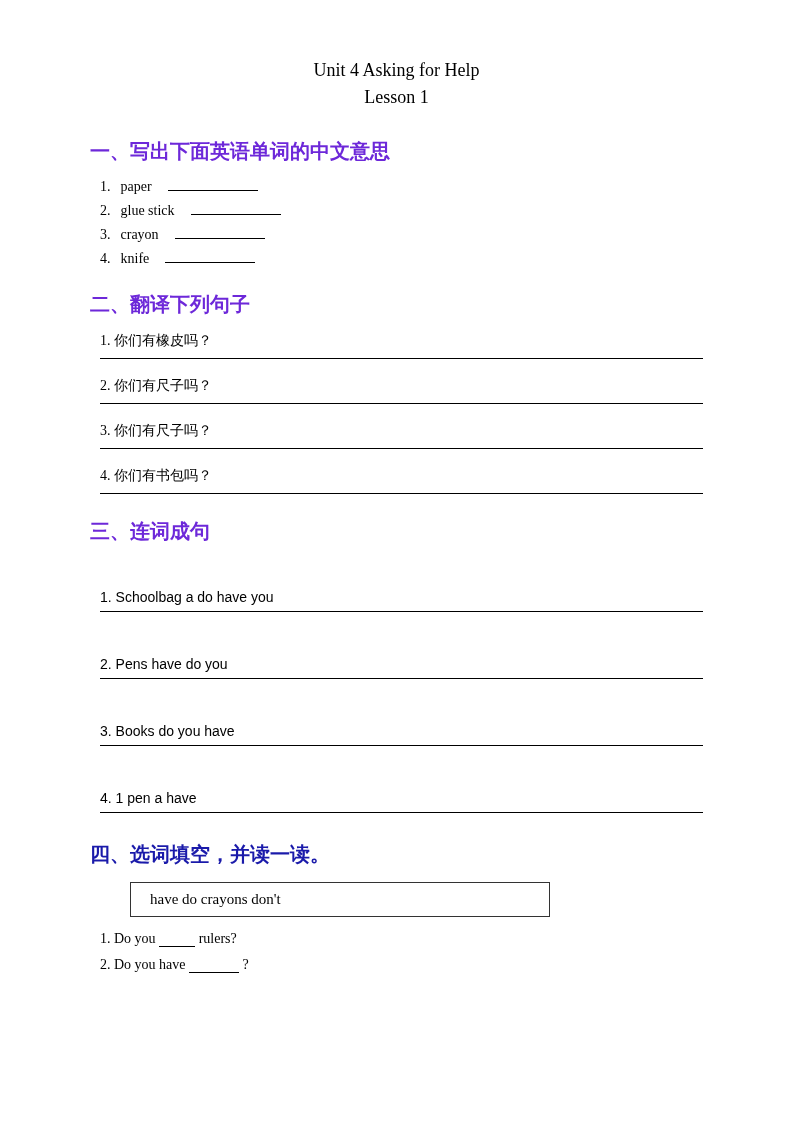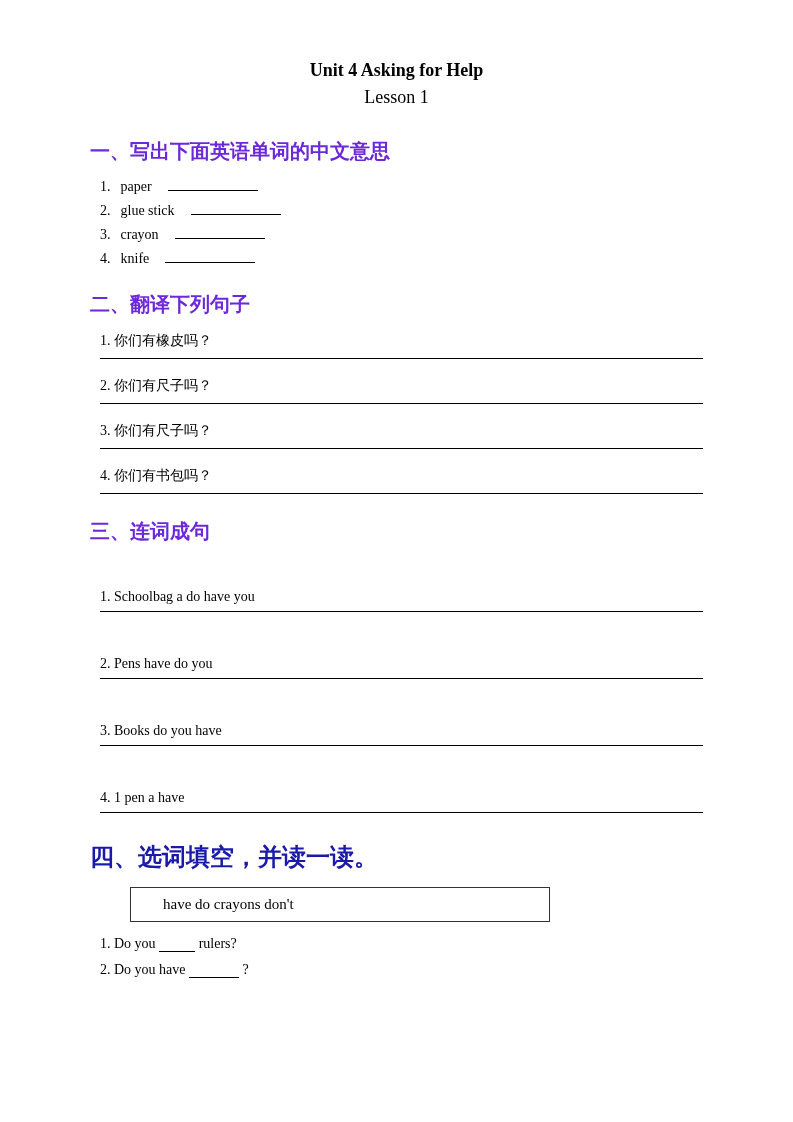--- a/index.html
+++ b/index.html
@@ -19,21 +19,21 @@
     }
 
     .header {
       text-align: center;
       margin-bottom: 30px;
     }
 
     .header-title {
       font-family: "Times New Roman", serif;
       font-size: 18px;
-      font-weight: bold;
+      font-weight: normal;
       margin-bottom: 6px;
     }
 
     .header-lesson {
       font-family: "Times New Roman", serif;
       font-size: 18px;
       font-weight: normal;
       margin-bottom: 6px;
     }
 
@@ -92,43 +92,43 @@
       width: 100%;
     }
 
     .word-order-list {
       list-style: none;
       margin-left: 10px;
     }
 
     .word-order-list li {
       margin-bottom: 4px;
-      font-family: Liberation Serif, serif;
+      font-family: Liberation Sans, sans-serif;
       font-size: 14px;
       margin-top: 44px;
     }
 
     .answer-line-short {
       border-bottom: 1px solid #000;
       margin: 6px 0 14px 0;
       height: 1px;
       width: 100%;
     }
 
     .section-four-title {
-      font-size: 24px;
+      font-size: 20px;
       font-weight: bold;
       color: #1a1aaa;
       margin-bottom: 14px;
       margin-top: 28px;
     }
 
     .word-box {
       border: 1px solid #333;
-      padding: 8px 32px;
+      padding: 8px 19px;
       display: inline-block;
       font-family: "Times New Roman", serif;
       font-size: 15px;
       margin-left: 40px;
       margin-bottom: 14px;
       width: 420px;
     }
 
     .fill-blank-list {
       list-style: none;

